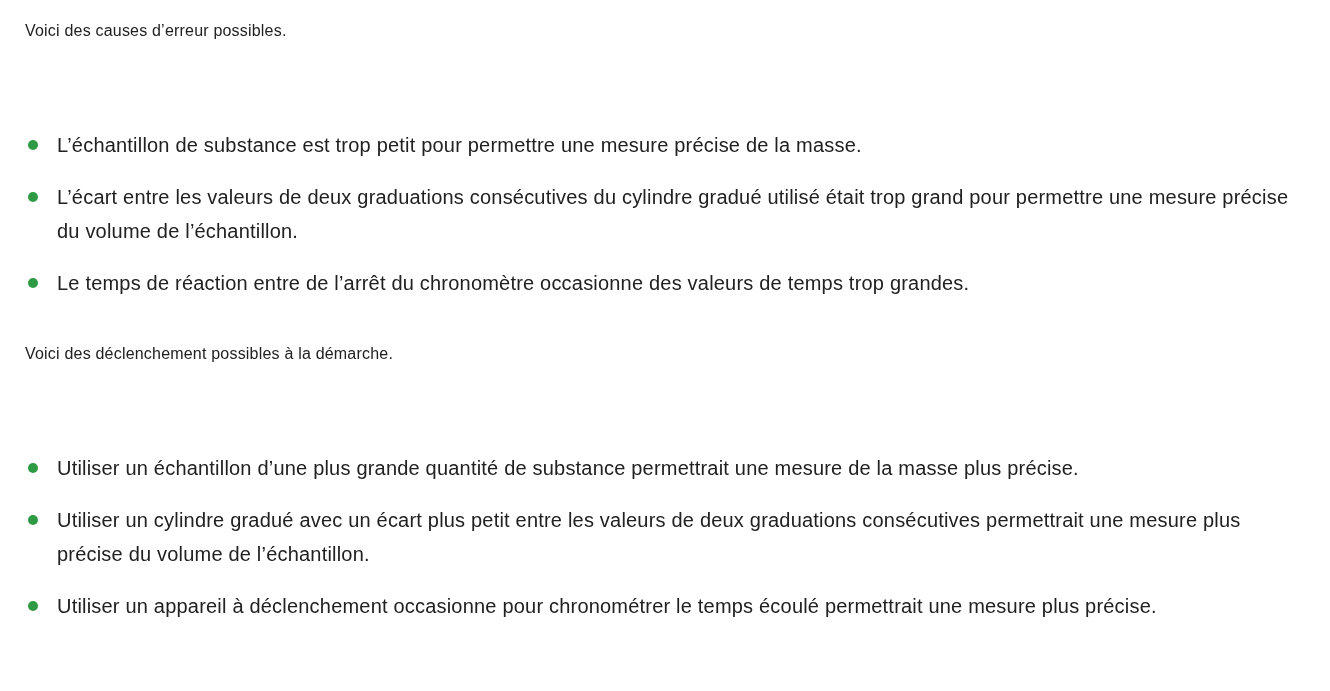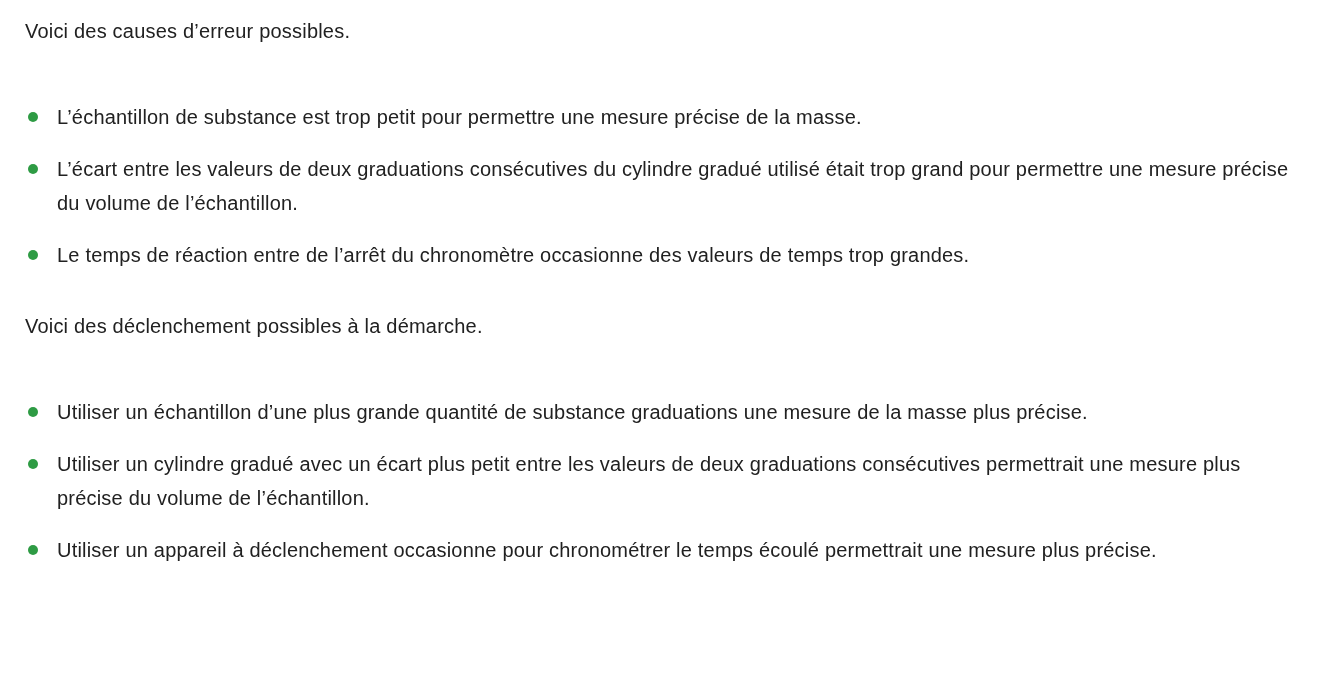--- a/index.html
+++ b/index.html
@@ -12,30 +12,30 @@
   }
   body {
     font-family: "Liberation Sans", sans-serif;
     color: #212121;
   }
   .content {
     padding: 14px 25px 0 25px;
   }
   .intro {
     margin: 0;
-    font-size: 20px;
+    font-size: 16px;
     line-height: 34px;
     letter-spacing: 0.2px;
   }
   .section-improvements {
     margin-top: 37px;
   }
   ul.bullet-list {
     list-style: none;
-    margin: 52px 0 0 0;
+    margin: 80px 0 0 0;
     padding: 0;
   }
   ul.bullet-list li {
     position: relative;
     padding-left: 32px;
     margin: 0 0 18px 0;
     font-size: 20px;
     line-height: 34px;
     letter-spacing: 0.2px;
     max-width: 1242px;
@@ -71,21 +71,21 @@
         <span>Le temps de réaction entre de l’arrêt du chronomètre occasionne des valeurs de temps trop grandes.</span>
       </li>
     </ul>
   </section>
 
   <section class="section-improvements">
     <p class="intro">Voici des déclenchement possibles à la démarche.</p>
     <ul class="bullet-list">
       <li>
         <span class="bullet"></span>
-        <span>Utiliser un échantillon d’une plus grande quantité de substance graduations une mesure de la masse plus précise.</span>
+        <span>Utiliser un échantillon d’une plus grande quantité de substance permettrait une mesure de la masse plus précise.</span>
       </li>
       <li>
         <span class="bullet"></span>
         <span>Utiliser un cylindre gradué avec un écart plus petit entre les valeurs de deux graduations consécutives permettrait une mesure plus précise du volume de l’échantillon.</span>
       </li>
       <li>
         <span class="bullet"></span>
         <span>Utiliser un appareil à déclenchement occasionne pour chronométrer le temps écoulé permettrait une mesure plus précise.</span>
       </li>
     </ul>

